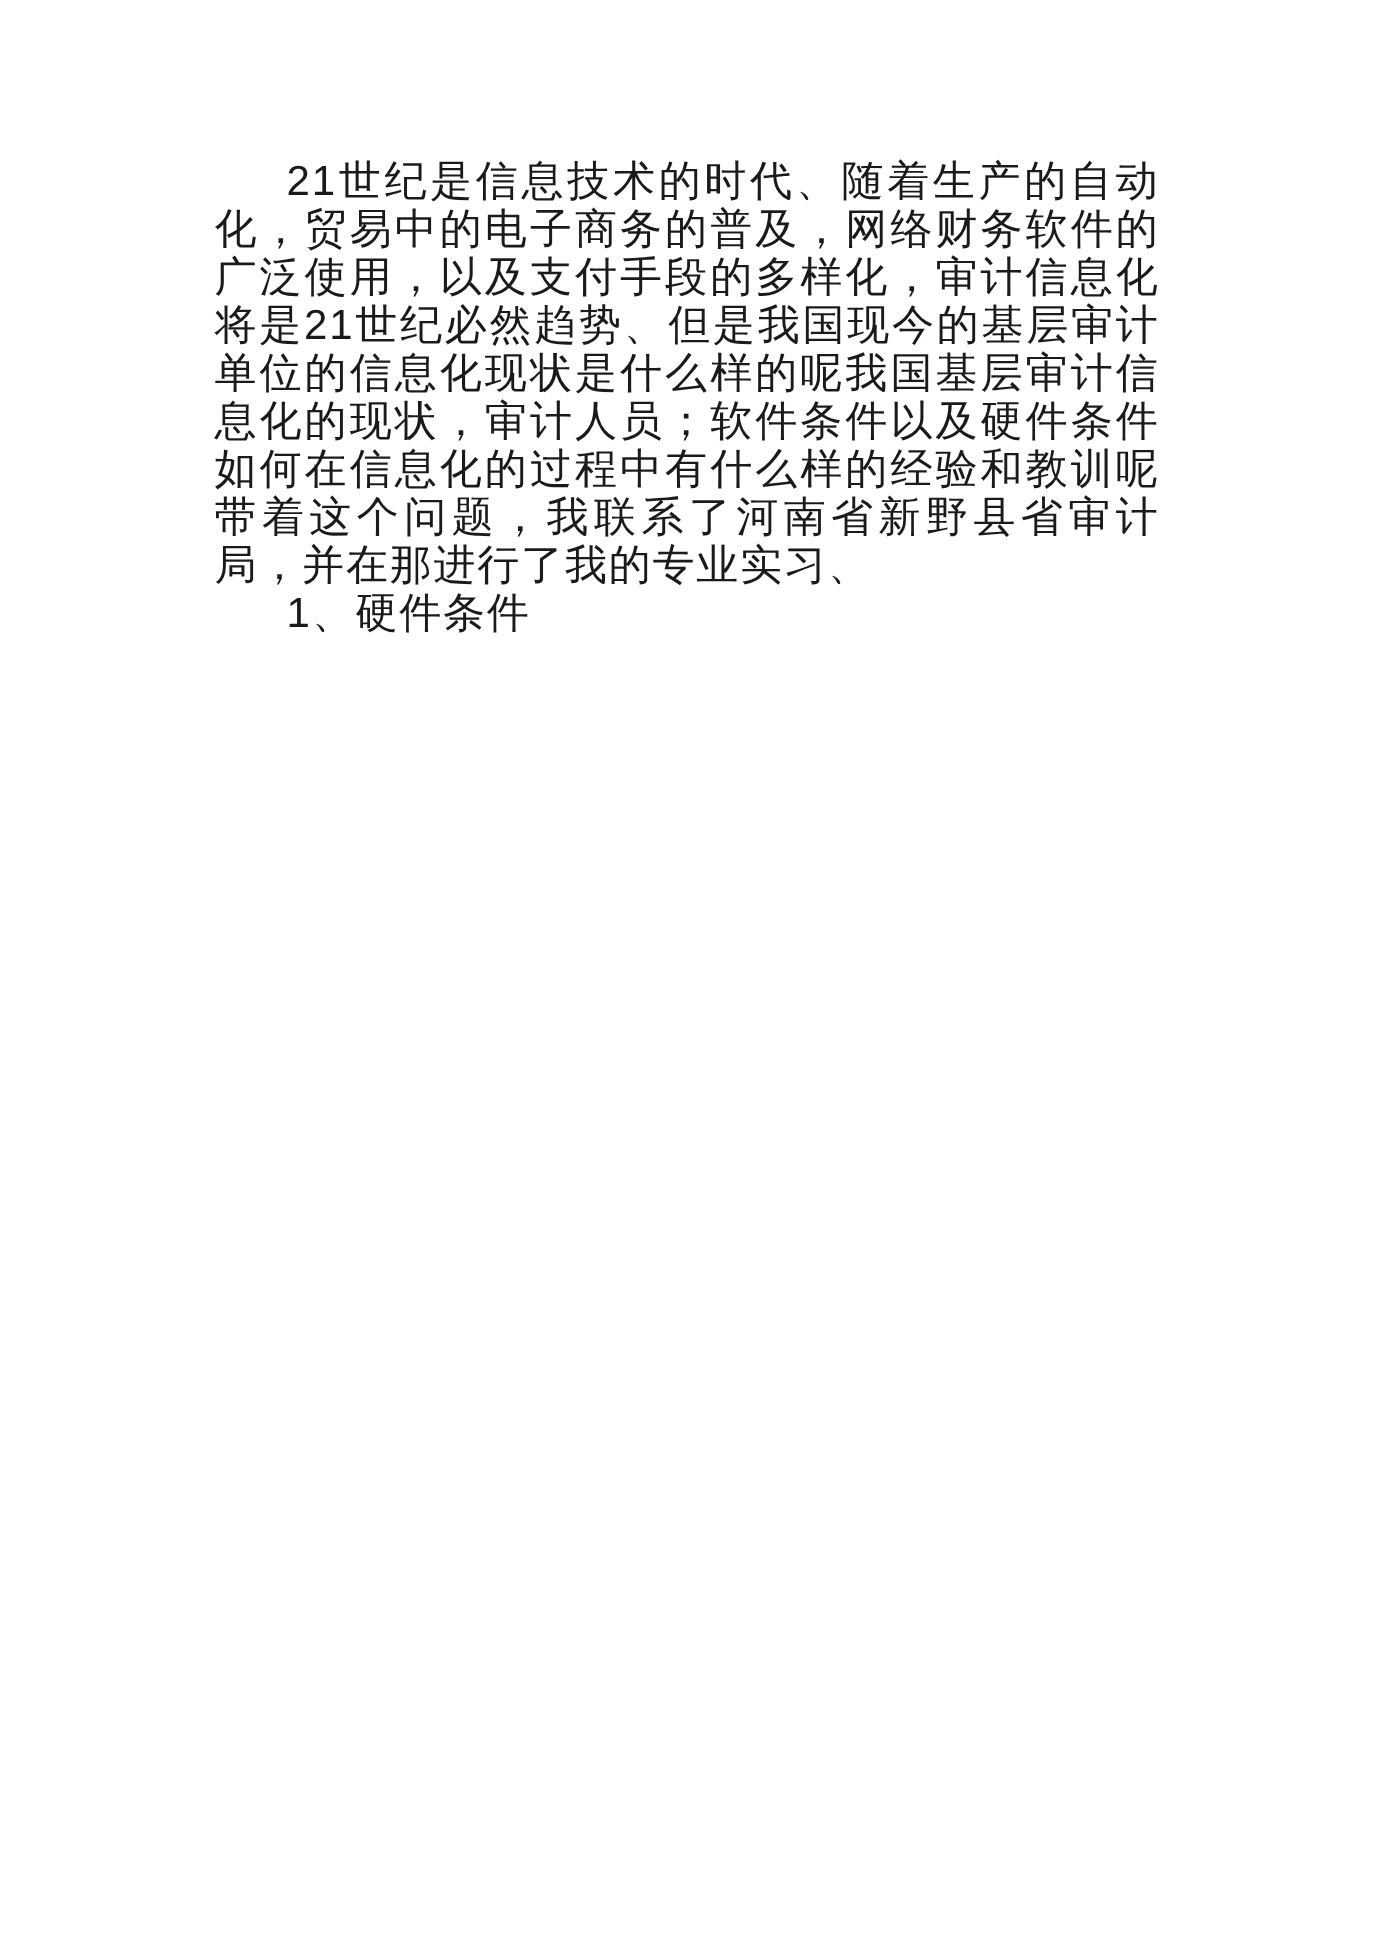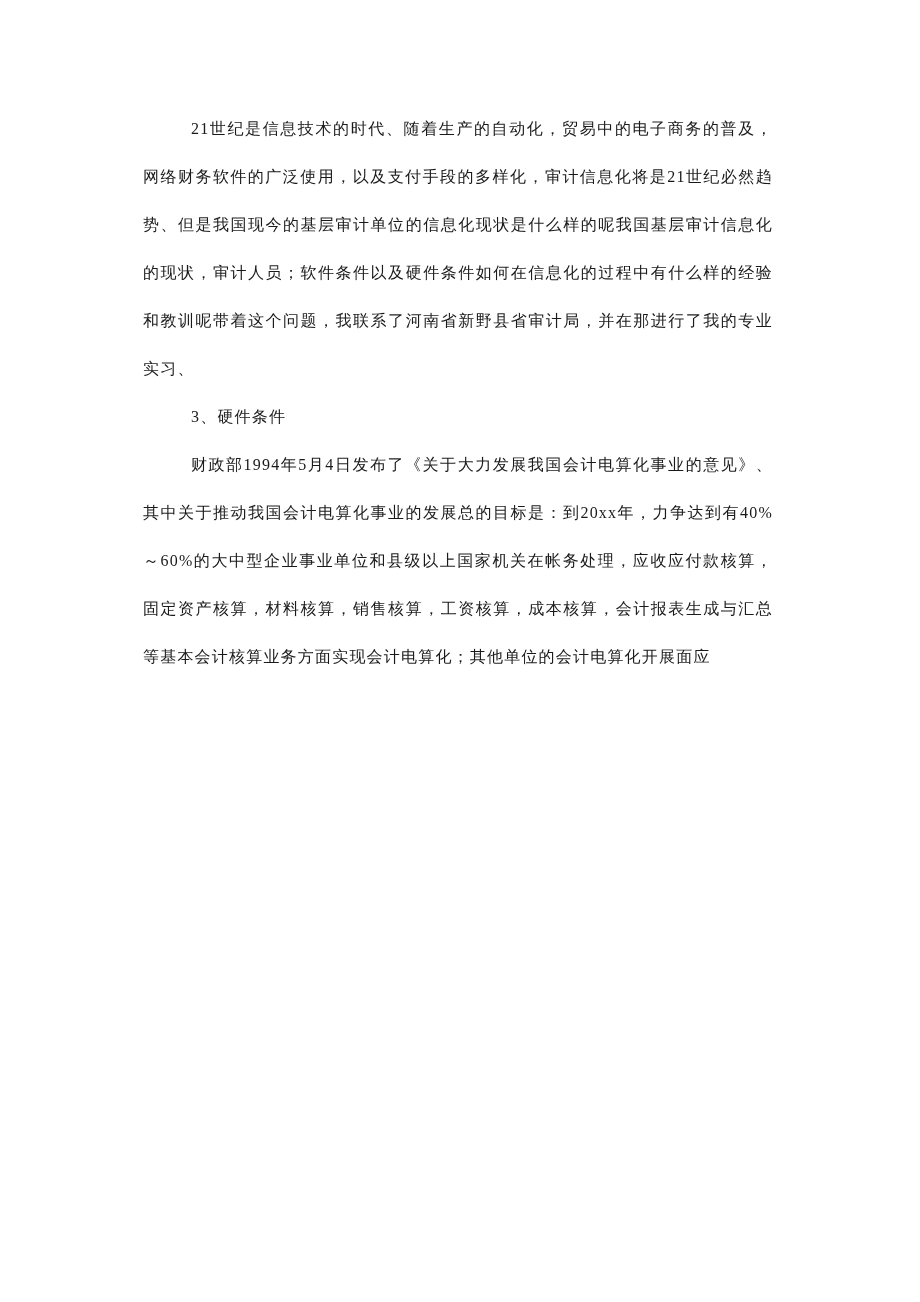--- a/index.html
+++ b/index.html
@@ -12,23 +12,23 @@
       height: 1302px;
       position: relative;
       overflow: hidden;
     }
     .page {
       position: absolute;
       left: 143px;
       top: 105px;
       width: 630px;
       color: #1a1a1a;
-      font-family: Liberation Serif, serif;
-      font-size: 16px;
-      line-height: 48px;
+      font-family: Liberation Sans, sans-serif;
+      font-size: 28px;
+      line-height: 32px;
     }
     .para {
       margin: 0;
       padding: 0;
       text-indent: 48px;
       text-align: justify;
       text-align-last: left;
       letter-spacing: 1.2px;
       word-break: break-all;
     }
@@ -37,15 +37,14 @@
       padding: 0;
       text-indent: 48px;
       letter-spacing: 1.2px;
     }
   </style>
 </head>
 <body>
 
 <div class="page">
   <p class="para">21世纪是信息技术的时代、随着生产的自动化，贸易中的电子商务的普及，网络财务软件的广泛使用，以及支付手段的多样化，审计信息化将是21世纪必然趋势、但是我国现今的基层审计单位的信息化现状是什么样的呢我国基层审计信息化的现状，审计人员；软件条件以及硬件条件如何在信息化的过程中有什么样的经验和教训呢带着这个问题，我联系了河南省新野县省审计局，并在那进行了我的专业实习、</p>
-  <p class="heading">3、硬件条件</p>
-  <p class="para">财政部1994年5月4日发布了《关于大力发展我国会计电算化事业的意见》、其中关于推动我国会计电算化事业的发展总的目标是：到20xx年，力争达到有40%～60%的大中型企业事业单位和县级以上国家机关在帐务处理，应收应付款核算，固定资产核算，材料核算，销售核算，工资核算，成本核算，会计报表生成与汇总等基本会计核算业务方面实现会计电算化；其他单位的会计电算化开展面应</p>
+  <p class="heading">1、硬件条件</p>
 </div>
 
 </body></html>

